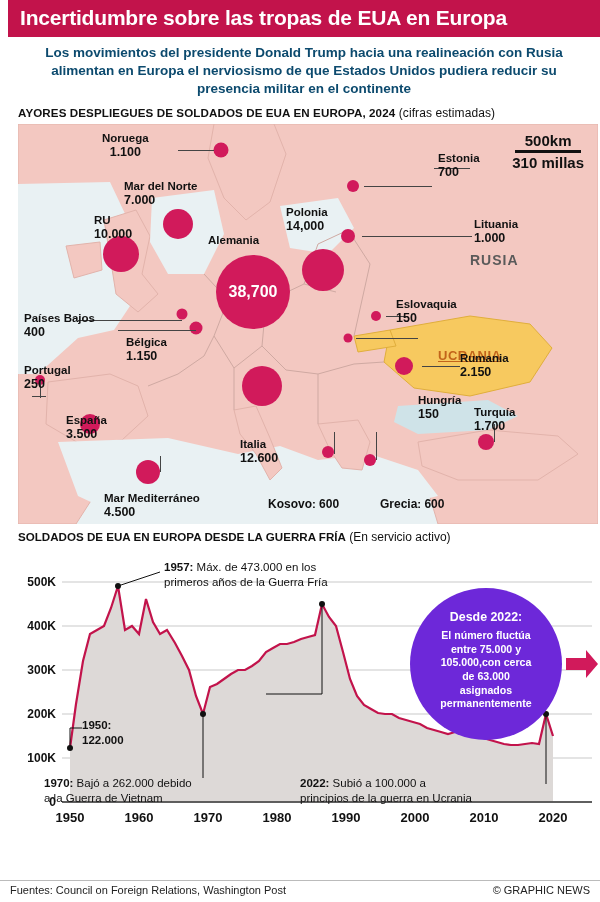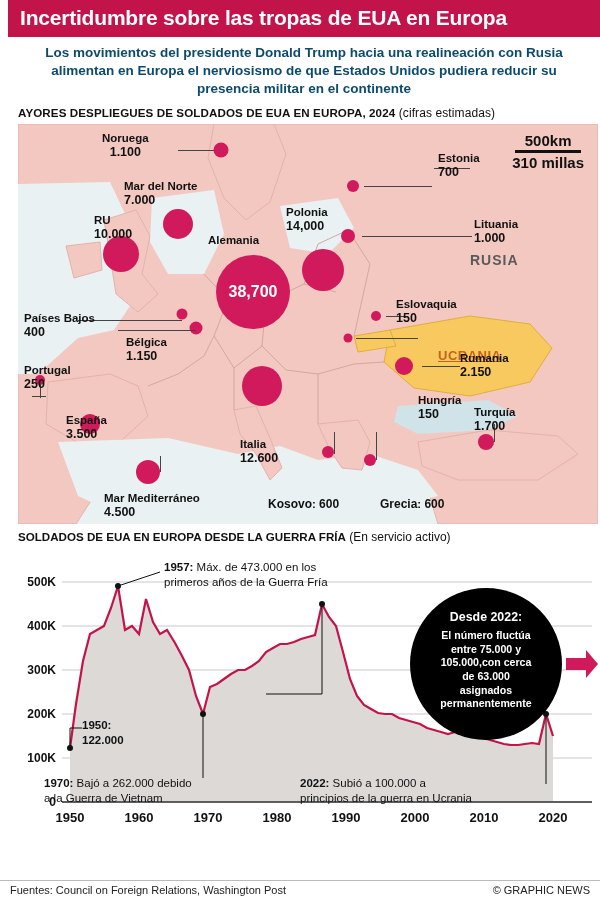--- a/index.html
+++ b/index.html
@@ -114,21 +114,21 @@
     position:absolute;
     font-size:11.5px;
     line-height:1.25;
     color:#111;
   }
   .anno b { font-weight:bold; }
   .circle-call {
     position:absolute;
     width:152px; height:152px;
     border-radius:50%;
-    background:#000000;
+    background:#6d28d9;
     color:#fff;
     text-align:center;
     font-size:10.6px;
     line-height:1.28;
     padding:22px 14px 0 14px;
     font-weight:bold;
   }
   .circle-call .big { font-size:12.4px; display:block; margin-bottom:3px; }
 
   .footer {

